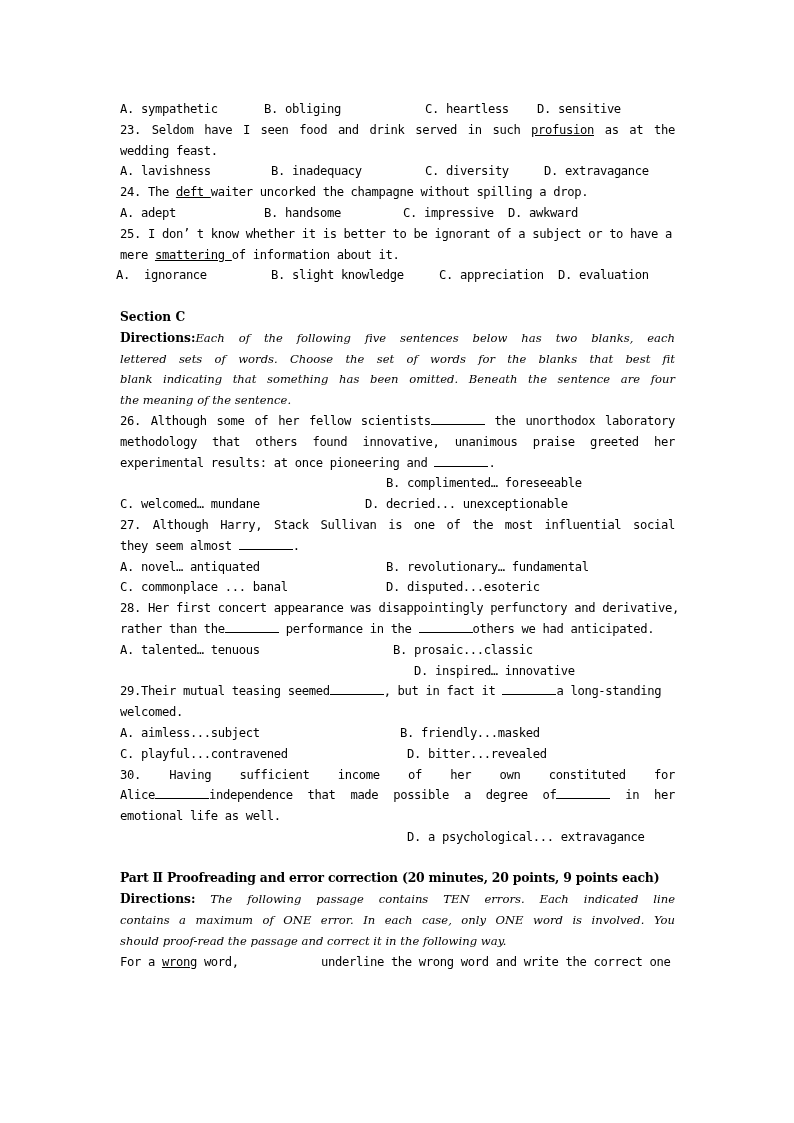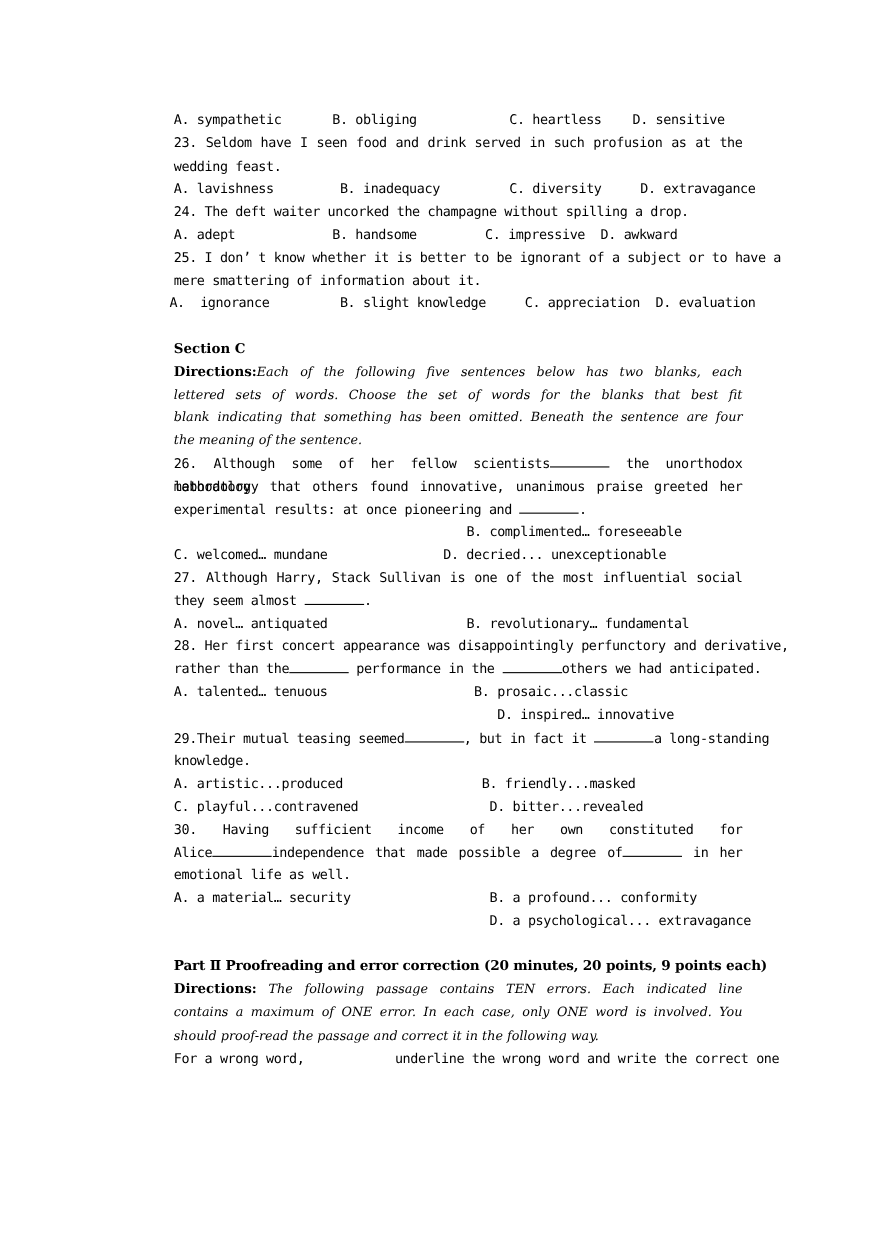--- a/index.html
+++ b/index.html
@@ -1,22 +1,22 @@
 <!DOCTYPE html>
 <html><head>
 <meta charset="utf-8">
 <style>
   html, body { margin: 0; padding: 0; background: #ffffff; }
   body { width: 794px; height: 1123px; position: relative; overflow: hidden;
          font-family: "DejaVu Sans Mono", "Liberation Mono", monospace; color: #000; }
   .page { position: absolute; left: 120px; top: 99px; width: 555px; }
-  .ln { position: relative; height: 20.8px; line-height: 20.8px; font-size: 12.2px; white-space: pre; letter-spacing: -0.35px; margin-left: 38px; }
+  .ln { position: relative; height: 20.8px; line-height: 20.8px; font-size: 12.2px; white-space: pre; letter-spacing: -0.35px; }
   .just { text-align: justify; text-align-last: justify; white-space: normal; }
   .opt { position: absolute; top: 0; }
-  .u { }
+  .u { text-decoration: underline; }
   .b { font-family: "DejaVu Serif", "Liberation Serif", serif; font-weight: bold; letter-spacing: 0; }
   .i { font-family: "DejaVu Serif", "Liberation Serif", serif; font-style: italic; letter-spacing: 0; font-size: 11.6px; }
   .gap { height: 20.8px; }
   .blank { display: inline-block; border-bottom: 1px solid #000; width: 54px; height: 12px; vertical-align: baseline; }
 </style>
 </head>
 <body>
 
 <div class="page">
 
@@ -71,49 +71,49 @@
     <span class="opt" style="left:0">C. welcomed… mundane</span>
     <span class="opt" style="left:245px">D. decried... unexceptionable</span>
   </div>
 
   <div class="ln just">27. Although Harry, Stack Sullivan is one of the most influential social</div>
   <div class="ln"><span>they seem almost </span><span class="blank"></span><span>.</span></div>
   <div class="ln">
     <span class="opt" style="left:0">A. novel… antiquated</span>
     <span class="opt" style="left:266px">B. revolutionary… fundamental</span>
   </div>
+  <div class="ln">
+    <span class="opt" style="left:0">C. commonplace ... banal</span>
+    <span class="opt" style="left:266px">D. disputed...esoteric</span>
+  </div>
 
   <div class="ln">28. Her first concert appearance was disappointingly perfunctory and derivative,</div>
   <div class="ln"><span>rather than the</span><span class="blank"></span><span> performance in the </span><span class="blank"></span><span>others we had anticipated.</span></div>
   <div class="ln">
     <span class="opt" style="left:0">A. talented… tenuous</span>
     <span class="opt" style="left:273px">B. prosaic...classic</span>
   </div>
   <div class="ln">
     <span class="opt" style="left:294px">D. inspired… innovative</span>
   </div>
 
   <div class="ln"><span>29.Their mutual teasing seemed</span><span class="blank"></span><span>, but in fact it </span><span class="blank"></span><span>a long-standing</span></div>
-  <div class="ln">knowledge.</div>
+  <div class="ln">welcomed.</div>
   <div class="ln">
-    <span class="opt" style="left:0">A. artistic...produced</span>
+    <span class="opt" style="left:0">A. aimless...subject</span>
     <span class="opt" style="left:280px">B. friendly...masked</span>
   </div>
   <div class="ln">
     <span class="opt" style="left:0">C. playful...contravened</span>
     <span class="opt" style="left:287px">D. bitter...revealed</span>
   </div>
 
   <div class="ln just">30. Having sufficient income of her own constituted for</div>
   <div class="ln just"><span>Alice</span><span class="blank"></span><span>independence that made possible a degree of</span><span class="blank"></span><span> in her</span></div>
   <div class="ln">emotional life as well.</div>
-  <div class="ln">
-    <span class="opt" style="left:0">A. a material… security</span>
-    <span class="opt" style="left:287px">B. a profound... conformity</span>
-  </div>
   <div class="ln">
     <span class="opt" style="left:287px">D. a psychological... extravagance</span>
   </div>
 
   <div class="gap"></div>
 
   <div class="ln b" style="font-size:12.4px; letter-spacing:-0.2px;">Part Ⅱ Proofreading and error correction (20 minutes, 20 points, 9 points each)</div>
   <div class="ln just"><span class="b">Directions:</span><span class="i"> The following passage contains TEN errors. Each indicated line</span></div>
   <div class="ln just i">contains a maximum of ONE error. In each case, only ONE word is involved. You</div>
   <div class="ln i">should proof-read the passage and correct it in the following way.</div>

